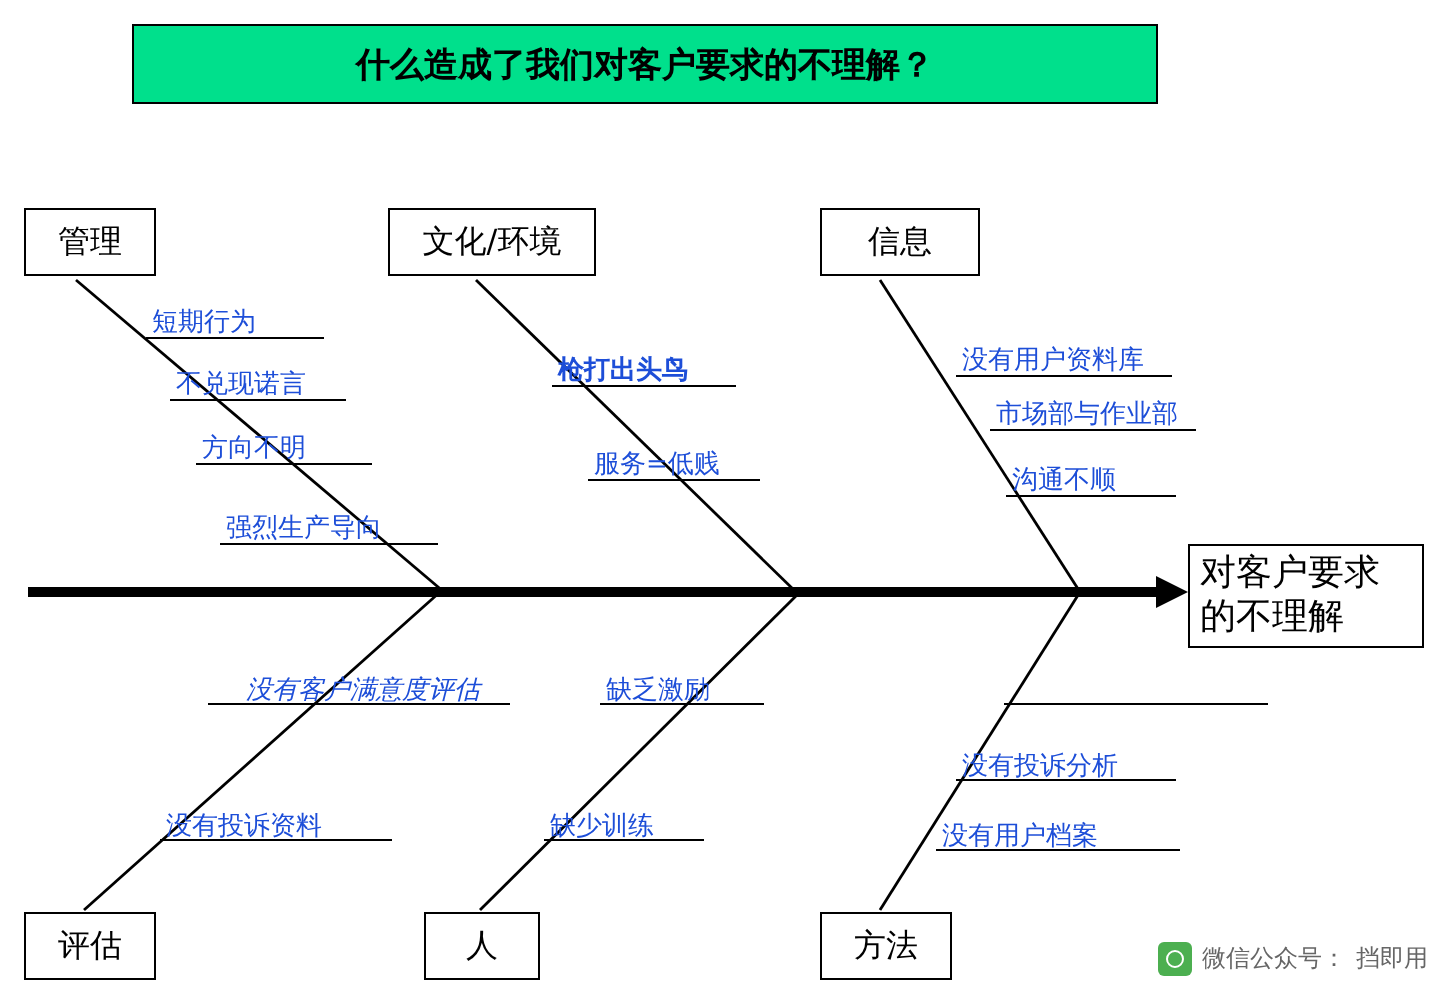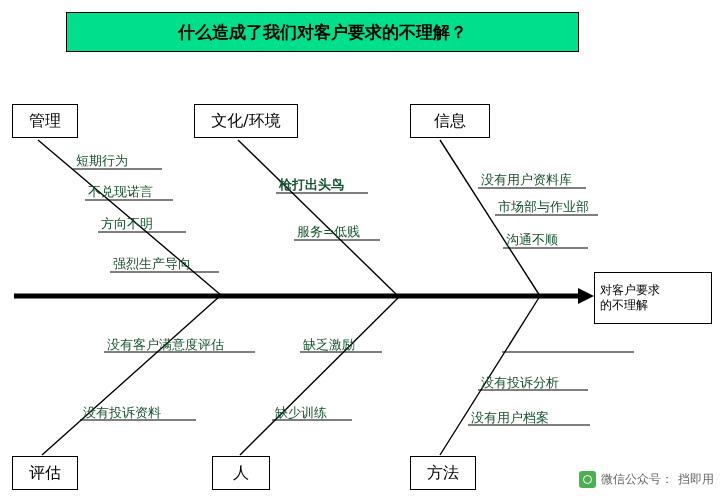--- a/index.html
+++ b/index.html
@@ -39,27 +39,27 @@
 
   .effect-box{
     position:absolute;
     left:594px;top:272px;
     width:118px;height:52px;
     border:1px solid #000;
     background:#ffffff;
     box-sizing:border-box;
     display:flex;align-items:center;
     padding:0 5px;
-    font-size:12px;color:#000;
+    font-size:18px;color:#000;
     line-height:1.25;
   }
 
   .cause-label{
     position:absolute;
-    font-size:13px;color:#14532d;
+    font-size:13px;color:#1d4ed8;
     white-space:nowrap;
   }
 
   .wm{
     position:absolute;
     right:8px;bottom:10px;
     display:flex;align-items:center;gap:5px;
     color:#666;font-size:12px;
   }
   .wm-logo{
@@ -152,21 +152,21 @@
   <div class="cause-label" style="left:101px;top:215px;">方向不明</div>
   <div class="cause-label" style="left:113px;top:255px;">强烈生产导向</div>
 
   <div class="cause-label" style="left:279px;top:176px;font-weight:bold;">枪打出头鸟</div>
   <div class="cause-label" style="left:297px;top:223px;">服务=低贱</div>
 
   <div class="cause-label" style="left:481px;top:171px;">没有用户资料库</div>
   <div class="cause-label" style="left:498px;top:198px;">市场部与作业部</div>
   <div class="cause-label" style="left:506px;top:231px;">沟通不顺</div>
 
-  <div class="cause-label" style="left:107px;top:336px;">没有客户满意度评估</div>
+  <div class="cause-label" style="left:123px;top:336px;font-style:italic;">没有客户满意度评估</div>
   <div class="cause-label" style="left:83px;top:404px;">没有投诉资料</div>
 
   <div class="cause-label" style="left:303px;top:336px;">缺乏激励</div>
   <div class="cause-label" style="left:275px;top:404px;">缺少训练</div>
 
   <div class="cause-label" style="left:481px;top:374px;">没有投诉分析</div>
   <div class="cause-label" style="left:471px;top:409px;">没有用户档案</div>
 
   <div class="wm">
     <span class="wm-logo"></span>

